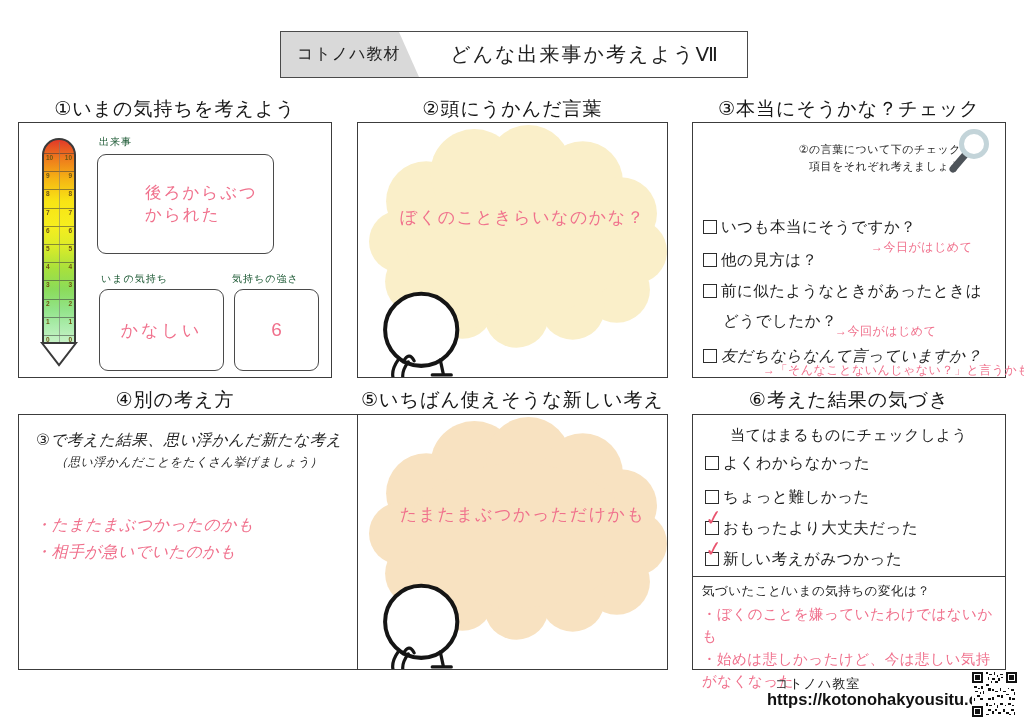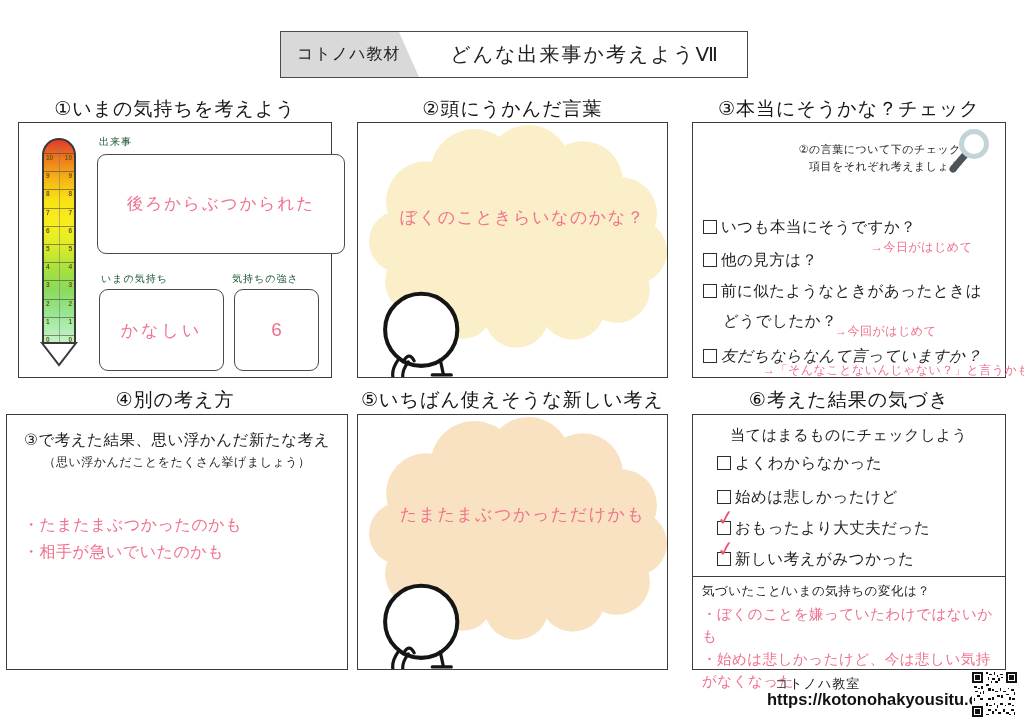--- a/index.html
+++ b/index.html
@@ -21,40 +21,40 @@
   #t3{left:692px;top:96px;width:314px;}
   #t4{left:18px;top:387px;width:314px;}
   #t5{left:357px;top:387px;width:311px;}
   #t6{left:692px;top:387px;width:314px;}
 
   
   .panel{position:absolute;border:1.6px solid #3c3c3c;background:#fff;box-sizing:border-box;}
   #p1{left:18px;top:122px;width:314px;height:256px;}
   #p2{left:357px;top:122px;width:311px;height:256px;}
   #p3{left:692px;top:122px;width:314px;height:256px;}
-  #p4{left:6px;top:414px;width:342px;height:256px;}
+  #p4{left:18px;top:414px;width:342px;height:256px;font-style:italic;}
   #p5{left:357px;top:414px;width:311px;height:256px;}
   #p6{left:692px;top:414px;width:314px;height:256px;}
 
   .pink{color:var(--pink,#f0708c);}
 
   
   .thermo{position:absolute;left:23px;top:15px;width:34px;height:206px;
         border:2px solid #3a3a3a;border-bottom:none;border-radius:17px 17px 0 0;box-sizing:border-box;
         background:linear-gradient(to bottom,#e23a28 0%,#ee7a1c 9%,#f5b414 19%,#f8e414 30%,#f6ee1e 42%,#dcec28 52%,#a8e13c 63%,#8bdb59 73%,#92e488 83%,#abecab 91%,#c9f3c9 100%);}
   .thermo::after{content:"";position:absolute;left:50%;top:2px;bottom:0;width:1px;background:rgba(120,120,120,.55);}
   .thermo-line{position:absolute;left:0;right:0;border-top:1px solid rgba(60,60,60,.55);
         display:flex;justify-content:space-between;padding:0 2px;font-size:6.5px;font-weight:bold;color:#6d5513;line-height:1;}
   .thermo-line span{margin-top:1px;}
   .thermo-tip{position:absolute;left:21px;top:219px;}
 
   .field-label{position:absolute;font-size:10px;letter-spacing:1px;color:#14532d;}
   .write-box{position:absolute;border:1.6px solid #4a4a4a;border-radius:9px;background:#fff;
         display:flex;align-items:center;justify-content:center;box-sizing:border-box;}
-  #event-box{left:78px;top:31px;width:248px;height:100px;}
+  #event-box{left:78px;top:31px;width:177px;height:100px;padding-left:47px;}
   #event-box .val{font-size:16.5px;letter-spacing:2px;}
   #feeling-box{left:80px;top:166px;width:125px;height:82px;}
   #feeling-box .val{font-size:17px;letter-spacing:3px;}
   #strength-box{left:215px;top:166px;width:85px;height:82px;}
   #strength-box .val{font-size:19px;}
 
   
   .bubble-svg{position:absolute;left:0;top:0;width:100%;height:100%;}
   .bubble-text{position:absolute;left:28px;right:8px;text-align:center;font-size:17px;letter-spacing:1.5px;}
   #p2 .bubble-text{top:83px;}
@@ -69,21 +69,21 @@
   .p3-ans{position:absolute;font-size:12px;letter-spacing:.5px;white-space:nowrap;}
   .cb{display:inline-block;width:14px;height:14px;border:1.8px solid #2d2d2d;margin-right:4px;vertical-align:-2px;box-sizing:border-box;background:#fff;}
 
   
   .p4-intro1{position:absolute;top:15px;left:0;right:0;text-align:center;font-size:15.5px;letter-spacing:.5px;}
   .p4-intro2{position:absolute;top:39px;left:0;right:0;text-align:center;font-size:12px;letter-spacing:.5px;}
   .p4-ideas{position:absolute;top:96px;left:16px;right:6px;font-size:16px;line-height:1.7;letter-spacing:.5px;}
 
   
   .p6-sub{position:absolute;top:11px;left:0;right:0;text-align:center;font-size:15px;letter-spacing:.5px;}
-  .p6-row{position:absolute;left:24px;font-size:15.5px;letter-spacing:.5px;white-space:nowrap;}
+  .p6-row{position:absolute;left:12px;font-size:15.5px;letter-spacing:.5px;white-space:nowrap;}
   .p6-row .cbwrap{position:relative;display:inline-block;}
   .p6-row .mark{display:none;position:absolute;left:0px;top:-13px;font-size:21px;font-weight:bold;color:var(--check,#e9536e);
         transform:rotate(-8deg);}
   .p6-row.checked .mark{display:block;}
   .p6-divider{position:absolute;left:-1px;right:-1px;top:161px;border-top:1.5px solid #3c3c3c;}
   .p6-notes-label{position:absolute;top:168px;left:9px;font-size:12.5px;letter-spacing:.5px;}
   .p6-notes{position:absolute;top:188px;left:9px;width:298px;font-size:14.5px;line-height:1.55;letter-spacing:.5px;}
 
   
   .footer-brand{position:absolute;left:775px;top:675px;font-size:13px;letter-spacing:1px;color:#222;}
@@ -272,21 +272,21 @@
     </svg>
     <div class="bubble-text pink">たまたまぶつかっただけかも</div>
   </div>
 
   <div class="panel" id="p6">
     <div class="p6-sub">当てはまるものにチェックしよう</div>
     <div class="p6-row" style="top:38px;">
       <span class="cbwrap"><span class="cb"></span></span><span>よくわからなかった</span>
     </div>
     <div class="p6-row" style="top:72px;">
-      <span class="cbwrap"><span class="cb"></span></span><span>始めは悲しかったけど</span>
+      <span class="cbwrap"><span class="cb"></span></span><span>ちょっと難しかった</span>
     </div>
     <div class="p6-row checked" style="top:103px;">
       <span class="cbwrap"><span class="cb"></span><span class="mark">✓</span></span><span>おもったより大丈夫だった</span>
     </div>
     <div class="p6-row checked" style="top:134px;">
       <span class="cbwrap"><span class="cb"></span><span class="mark">✓</span></span><span>新しい考えがみつかった</span>
     </div>
     <div class="p6-divider"></div>
     <div class="p6-notes-label">気づいたこと/いまの気持ちの変化は？</div>
     <div class="p6-notes pink">

